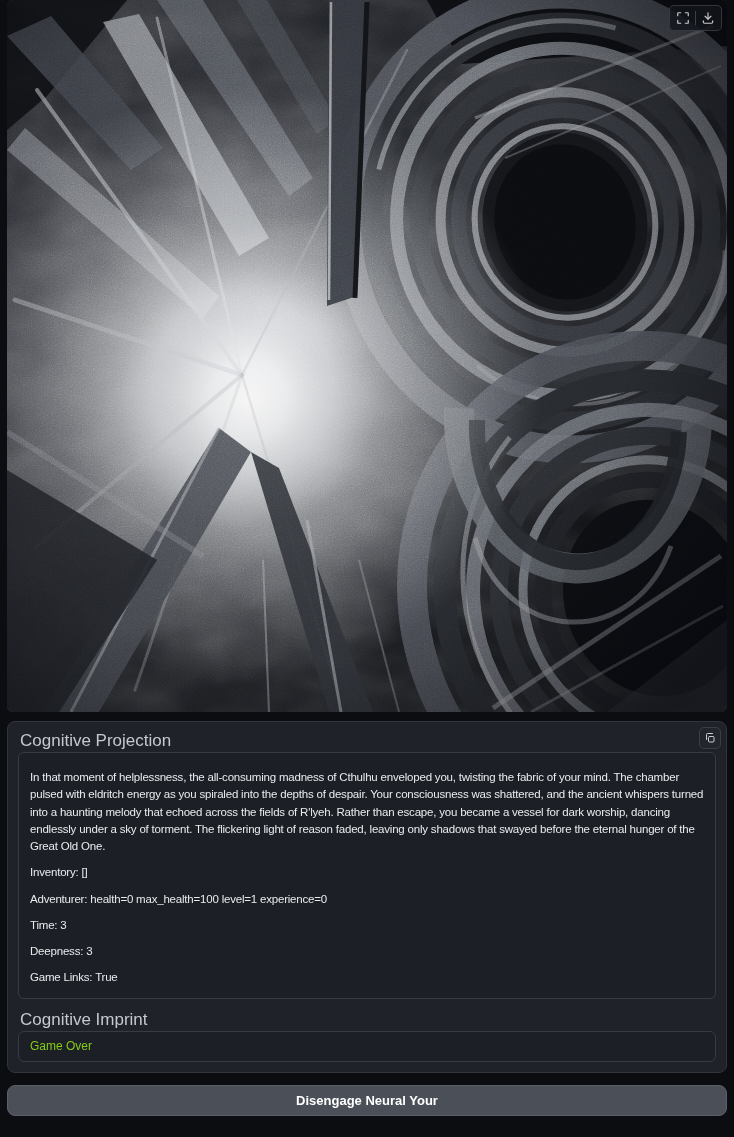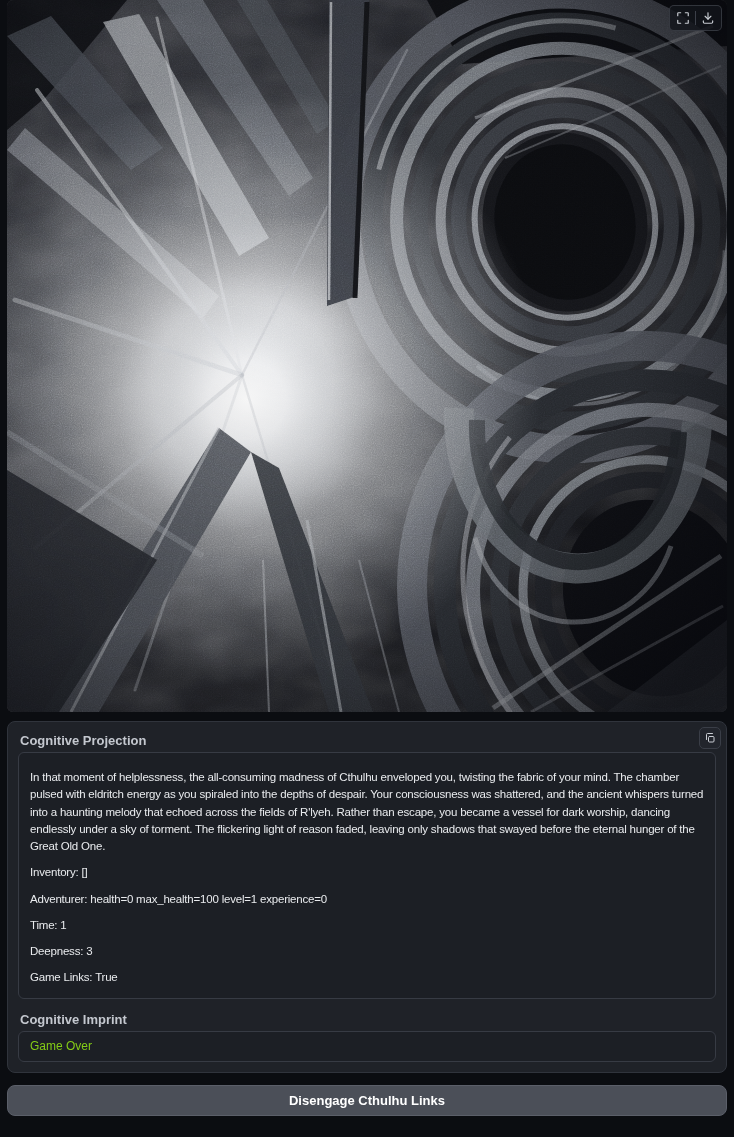--- a/index.html
+++ b/index.html
@@ -37,21 +37,21 @@
   .tb-btn svg { width: 14px; height: 14px; display: block; }
   .tb-divider { width: 1px; height: 14px; background: #3c4049; }
 
   
   .panel {
     position: relative; margin-top: 9px;
     background: #1f2228; border: 1px solid #30343c; border-radius: 8px;
     padding: 8px 10px 10px;
   }
   .blk-label {
-    display: block; font-size: 13px; font-weight: 700; color: #c4c8cf;
+    display: block; font-size: 17px; font-weight: 400; color: #c4c8cf;
     line-height: 15px; padding: 3px 2px 4px;
   }
   .copy-btn {
     position: absolute; top: 5px; right: 5px;
     width: 22px; height: 22px; display: flex; align-items: center; justify-content: center;
     background: #22252c; border: 1px solid #3a3e47; border-radius: 5px;
     color: #c9cdd3; cursor: pointer;
   }
   .copy-btn svg { width: 12px; height: 12px; display: block; }
 
@@ -215,24 +215,24 @@
       <svg viewBox="0 0 24 24" fill="none" stroke="currentColor" stroke-width="2" stroke-linecap="round" stroke-linejoin="round">
         <rect x="9" y="9" width="11" height="11" rx="2"></rect>
           <path d="M5 15V5a2 2 0 0 1 2-2h10"></path>
       </svg>
     </button>
 
     <div class="proj-text" role="textbox" aria-readonly="true">
         <p>In that moment of helplessness, the all-consuming madness of Cthulhu enveloped you, twisting the fabric of your mind. The chamber pulsed with eldritch energy as you spiraled into the depths of despair. Your consciousness was shattered, and the ancient whispers turned into a haunting melody that echoed across the fields of R'lyeh. Rather than escape, you became a vessel for dark worship, dancing endlessly under a sky of torment. The flickering light of reason faded, leaving only shadows that swayed before the eternal hunger of the Great Old One.</p>
         <p>Inventory: []</p>
         <p>Adventurer: health=0 max_health=100 level=1 experience=0</p>
-        <p>Time: 1</p>
+        <p>Time: 3</p>
         <p>Deepness: 3</p>
         <p>Game Links: True</p>
       </div>
 
     <span class="blk-label second">Cognitive Imprint</span>
     <input class="imprint-input" type="text" value="Game Over" style="">
   </div>
 
-  <button class="action-btn">Disengage Cthulhu Links</button>
+  <button class="action-btn">Disengage Neural Your</button>
 
 </div>
 
 </body></html>

